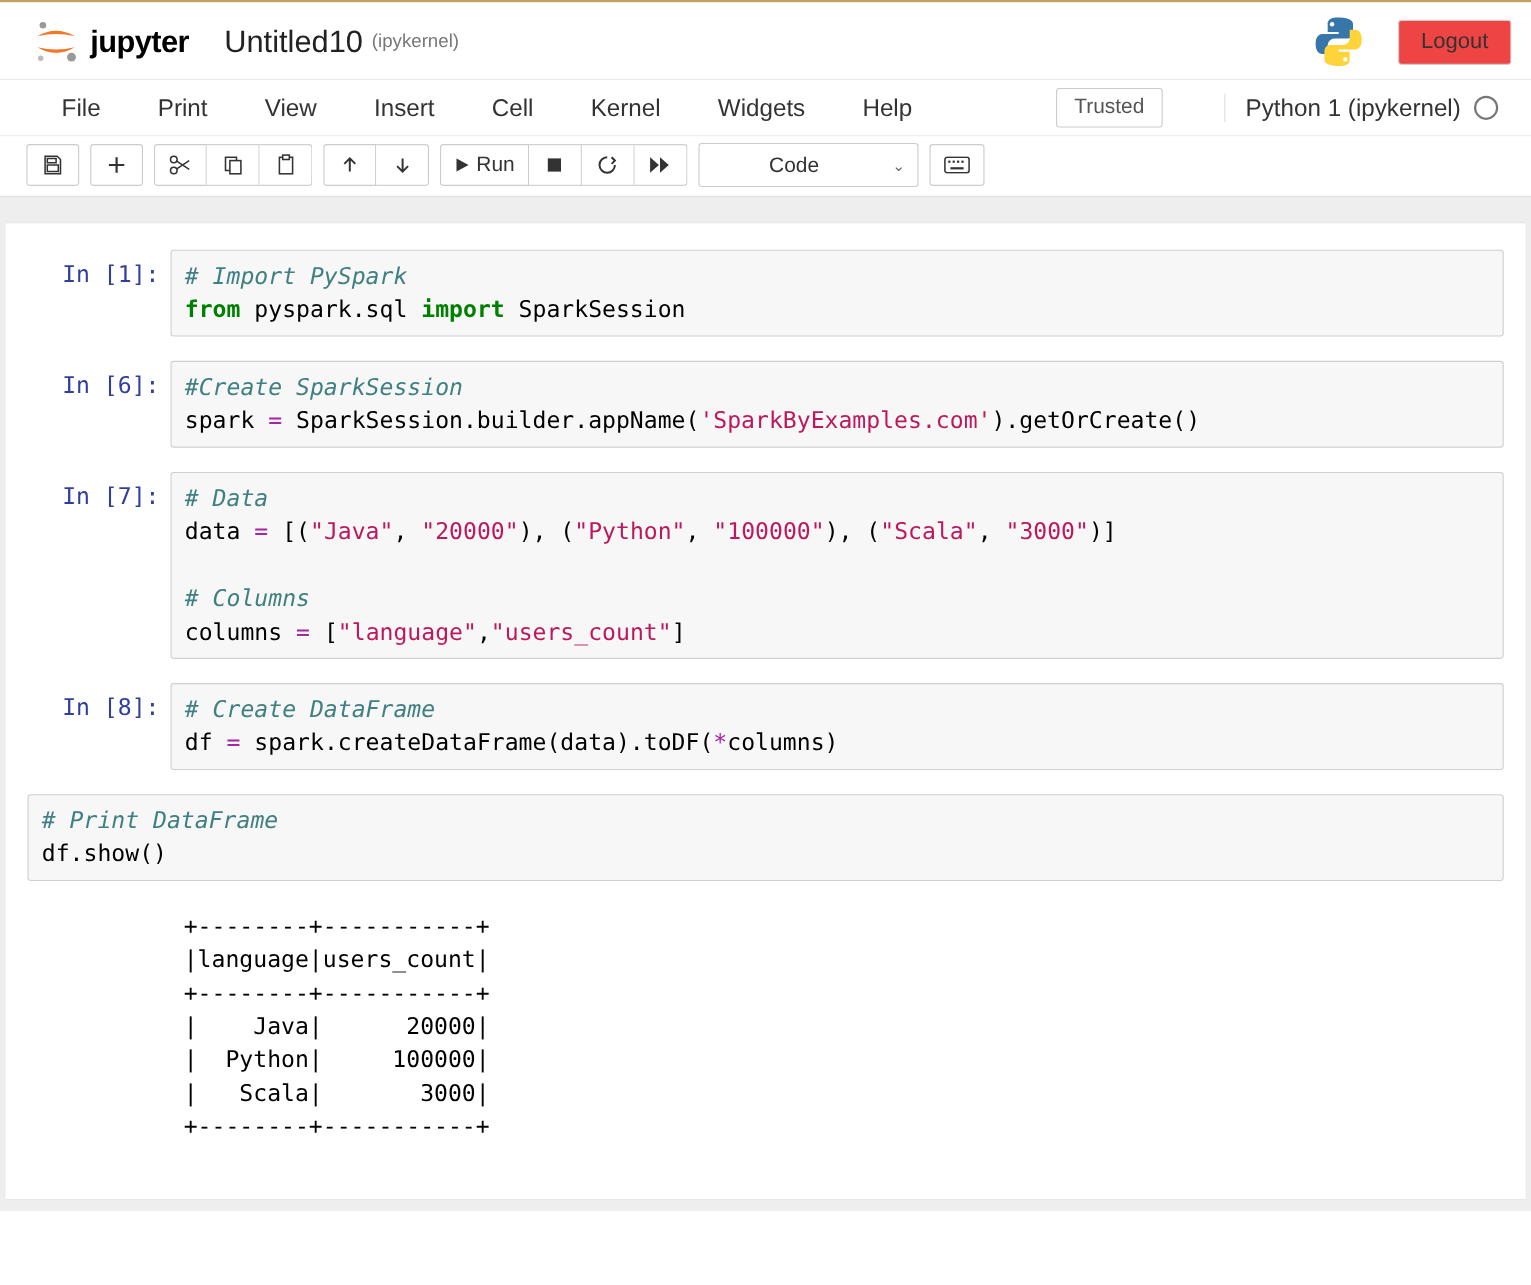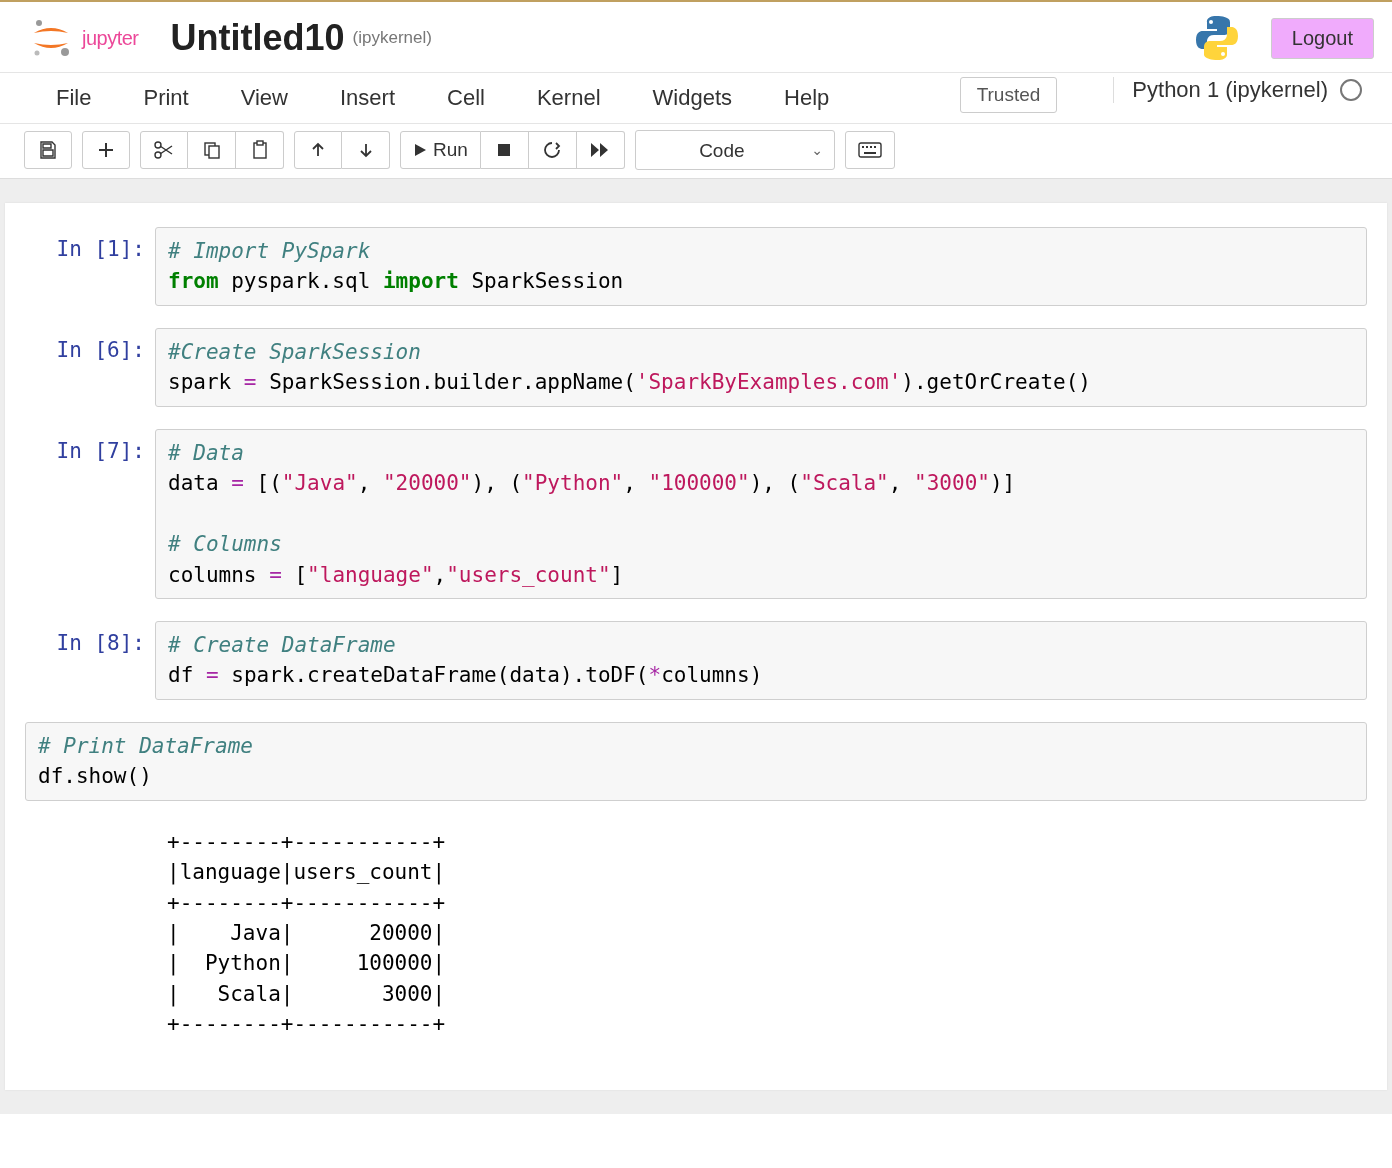--- a/index.html
+++ b/index.html
@@ -16,48 +16,48 @@
     padding: 10px 18px 8px 28px;
     border-bottom: 1px solid #e5e5e5;
   }
   .logo {
     display: flex;
     align-items: center;
     gap: 8px;
     margin-right: 32px;
   }
   .logo-text {
-    font-size: 20px;
-    color: #ec4899;
+    font-size: 28px;
+    color: #000000;
+    font-weight: 700;
+    letter-spacing: -0.5px;
+  }
+  .nb-title {
+    font-size: 28px;
+    color: #222;
     font-weight: 400;
-    letter-spacing: -0.5px;
-  }
-  .nb-title {
-    font-size: 36px;
-    color: #222;
-    font-weight: 700;
   }
   .nb-saved {
     font-size: 17px;
     color: #777;
     margin-left: 8px;
   }
   .topbar-spacer { flex: 1; }
   .py-logo { margin-right: 28px; display:flex; align-items:center; }
   .logout-btn {
     border: 1px solid #ccc;
-    background: #f0abfc;
+    background: #ef4444;
     padding: 8px 20px;
     font-size: 20px;
     border-radius: 3px;
     color: #333;
   }
   .menubar {
     display: flex;
-    align-items: flex-start;
+    align-items: center;
     padding: 4px 30px 4px 30px;
     border-bottom: 1px solid #e5e5e5;
     background: #fff;
   }
   .menubar-item {
     font-size: 22px;
     color: #333;
     padding: 8px 26px;
     cursor: pointer;
   }
@@ -131,21 +131,21 @@
     position: relative;
     text-align: center;
   }
   .select-wrap { position: relative; margin-right: 10px; }
   .select-arrow {
     position: absolute; right: 12px; top: 50%; transform: translateY(-50%);
     pointer-events: none; color: #666; font-size: 14px;
   }
   .notebook-wrap {
     background: #eee;
-    padding: 24px 5px 24px 5px;
+    padding: 24px 5px 11px 5px;
   }
   .notebook {
     background: #fff;
     padding: 24px 20px 24px 20px;
     box-shadow: 0 0 2px rgba(0,0,0,0.08);
   }
   .cell {
     display: flex;
     margin-bottom: 22px;
   }

